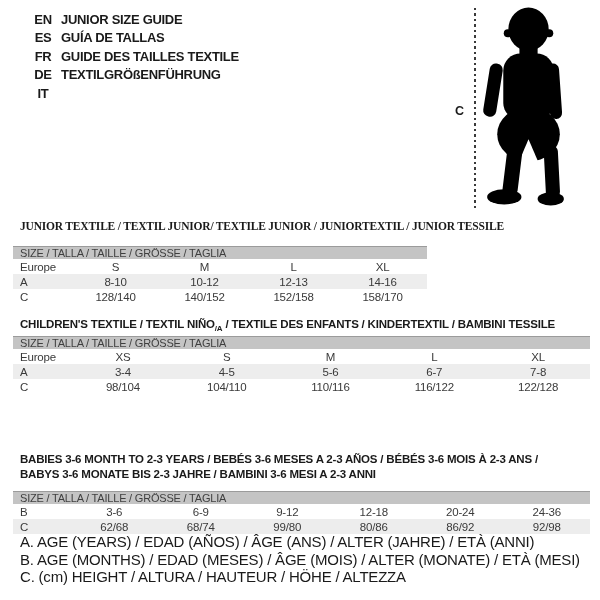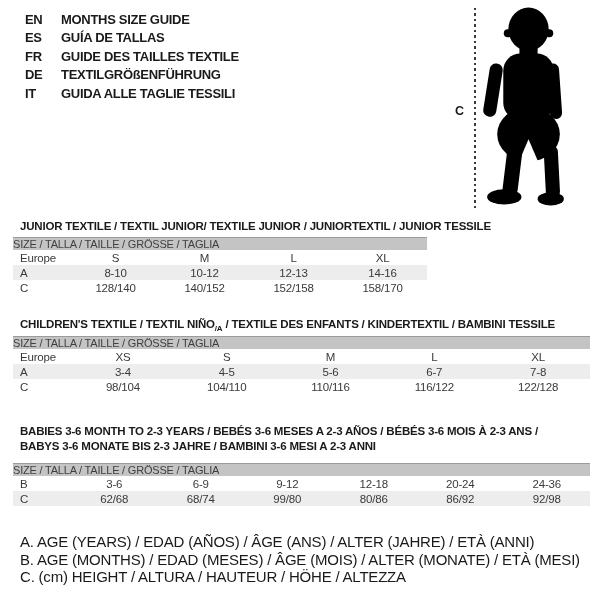--- a/index.html
+++ b/index.html
@@ -10,21 +10,21 @@
     color: var(--c-text, #3a3a3a);
     overflow: hidden;
   }
   .page { position: relative; width: 600px; height: 600px; background: #fff; }
 
   
   .lang-block { position: absolute; left: 25px; top: 11px; }
   .lang-row { display: flex; line-height: 18.4px; }
   .lang-code {
     width: 36px; font-weight: bold; font-size: 13px;
-    letter-spacing: -0.3px; color: var(--c-title_text, #1a1a1a);
+    letter-spacing: -0.3px; color: var(--c-title_text, #1a1a1a); text-align: center;
   }
   .lang-label {
     font-weight: bold; font-size: 13px;
     letter-spacing: -0.3px; color: var(--c-title_text, #1a1a1a);
     white-space: nowrap;
   }
 
   
   .figure { position: absolute; left: 0; top: 0; width: 600px; height: 215px; }
   .measure-label {
@@ -40,28 +40,28 @@
   
   .table-sec { position: absolute; left: 13px; }
   .sec-1 { top: 219px; width: 414px; }
   .sec-2 { top: 317px; width: 577px; }
   .sec-3 { top: 424px; width: 577px; }
   .table-title {
     margin-left: 7px; font-size: 11.5px; font-weight: bold;
     letter-spacing: -0.2px; color: var(--c-title_text, #1a1a1a);
     line-height: 15px; white-space: nowrap;
   }
-  .sec-1 .table-title { margin-bottom: 3px; }
+  .sec-1 .table-title { margin-bottom: 12px; font-family: Liberation Serif, serif; }
   .sec-2 .table-title { }
-  .sec-3 .table-title { margin-bottom: 9px; white-space: normal; }
+  .sec-3 .table-title { margin-bottom: 9px; white-space: normal; margin-top: 28px; }
   .title-sub { font-size: 8px; vertical-align: sub; }
   .size-bar {
     height: 13px; background: var(--c-size_bar_bg, #c4c4c4);
     border-top: 1px solid var(--c-size_bar_border, #9b9b9b);
-    font-size: 11px; line-height: 12px; 
+    font-size: 11px; line-height: 12px; padding-left: 7px;
     letter-spacing: -0.2px; color: #3f3f3f; white-space: nowrap;
   }
   table.size-table { width: 100%; border-collapse: collapse; table-layout: fixed; }
   .size-table td {
     height: 15px; font-size: 11.5px; letter-spacing: -0.2px;
     text-align: center; vertical-align: middle; color: var(--c-text, #3a3a3a);
     white-space: nowrap; overflow: hidden; padding: 0;
   }
   .size-table td.row-label { text-align: left; padding-left: 7px; }
   tr.alt td { background: var(--c-alt_row_bg, #ededed); }
@@ -74,37 +74,36 @@
   }
 </style>
 </head>
 <body>
 
 <div class="page">
 
   <div class="lang-block">
     <div class="lang-row">
       <span class="lang-code">EN</span>
-      <span class="lang-label">MONTHS SIZE GUIDE</span>
+      <span class="lang-label">JUNIOR SIZE GUIDE</span>
     </div>
     <div class="lang-row">
       <span class="lang-code">ES</span>
       <span class="lang-label">GUÍA DE TALLAS</span>
     </div>
     <div class="lang-row">
       <span class="lang-code">FR</span>
       <span class="lang-label">GUIDE DES TAILLES TEXTILE</span>
     </div>
     <div class="lang-row">
       <span class="lang-code">DE</span>
       <span class="lang-label">TEXTILGRÖßENFÜHRUNG</span>
     </div>
     <div class="lang-row">
       <span class="lang-code">IT</span>
-      <span class="lang-label">GUIDA ALLE TAGLIE TESSILI</span>
     </div>
   </div>
 
   <div class="figure">
     <span class="measure-label">C</span>
     <div class="dashed-line"></div>
     <svg class="baby-svg" viewBox="0 0 85 200" xmlns="http://www.w3.org/2000/svg">
       <g fill="#000000">
         <circle cx="24.5" cy="27" r="4"></circle>
         <circle cx="65.5" cy="27" r="4"></circle>

